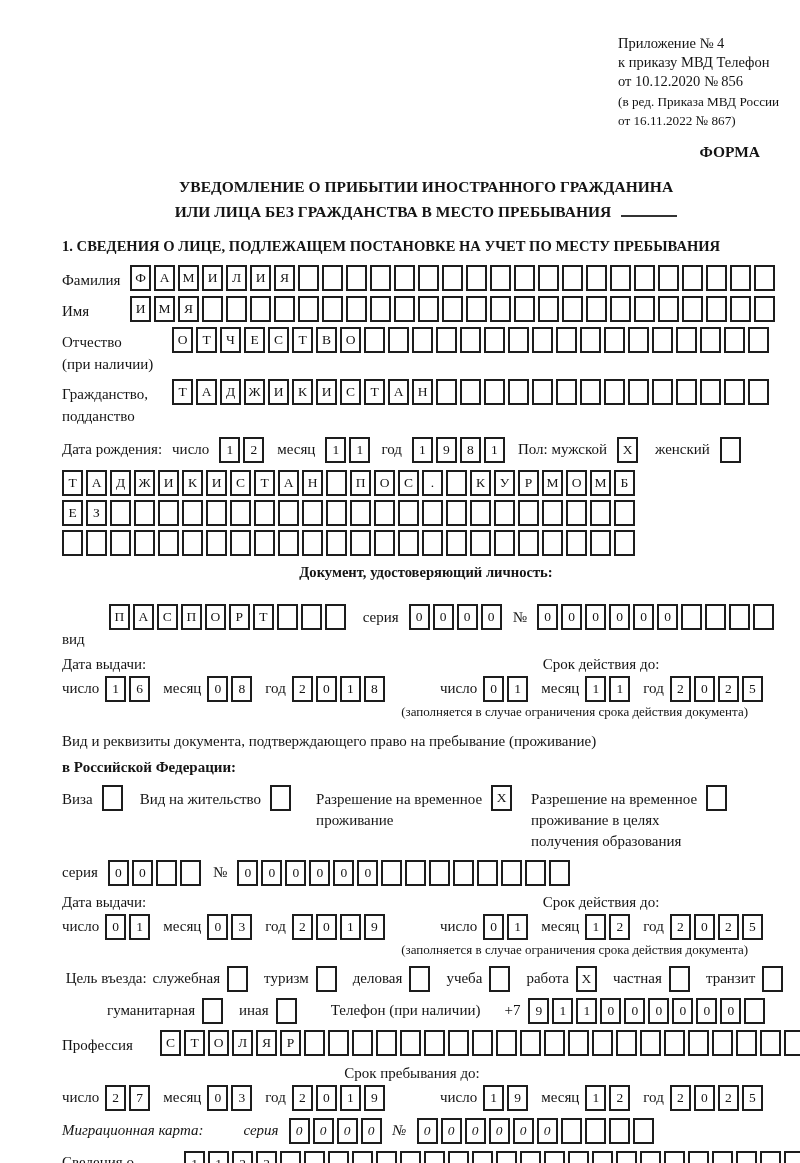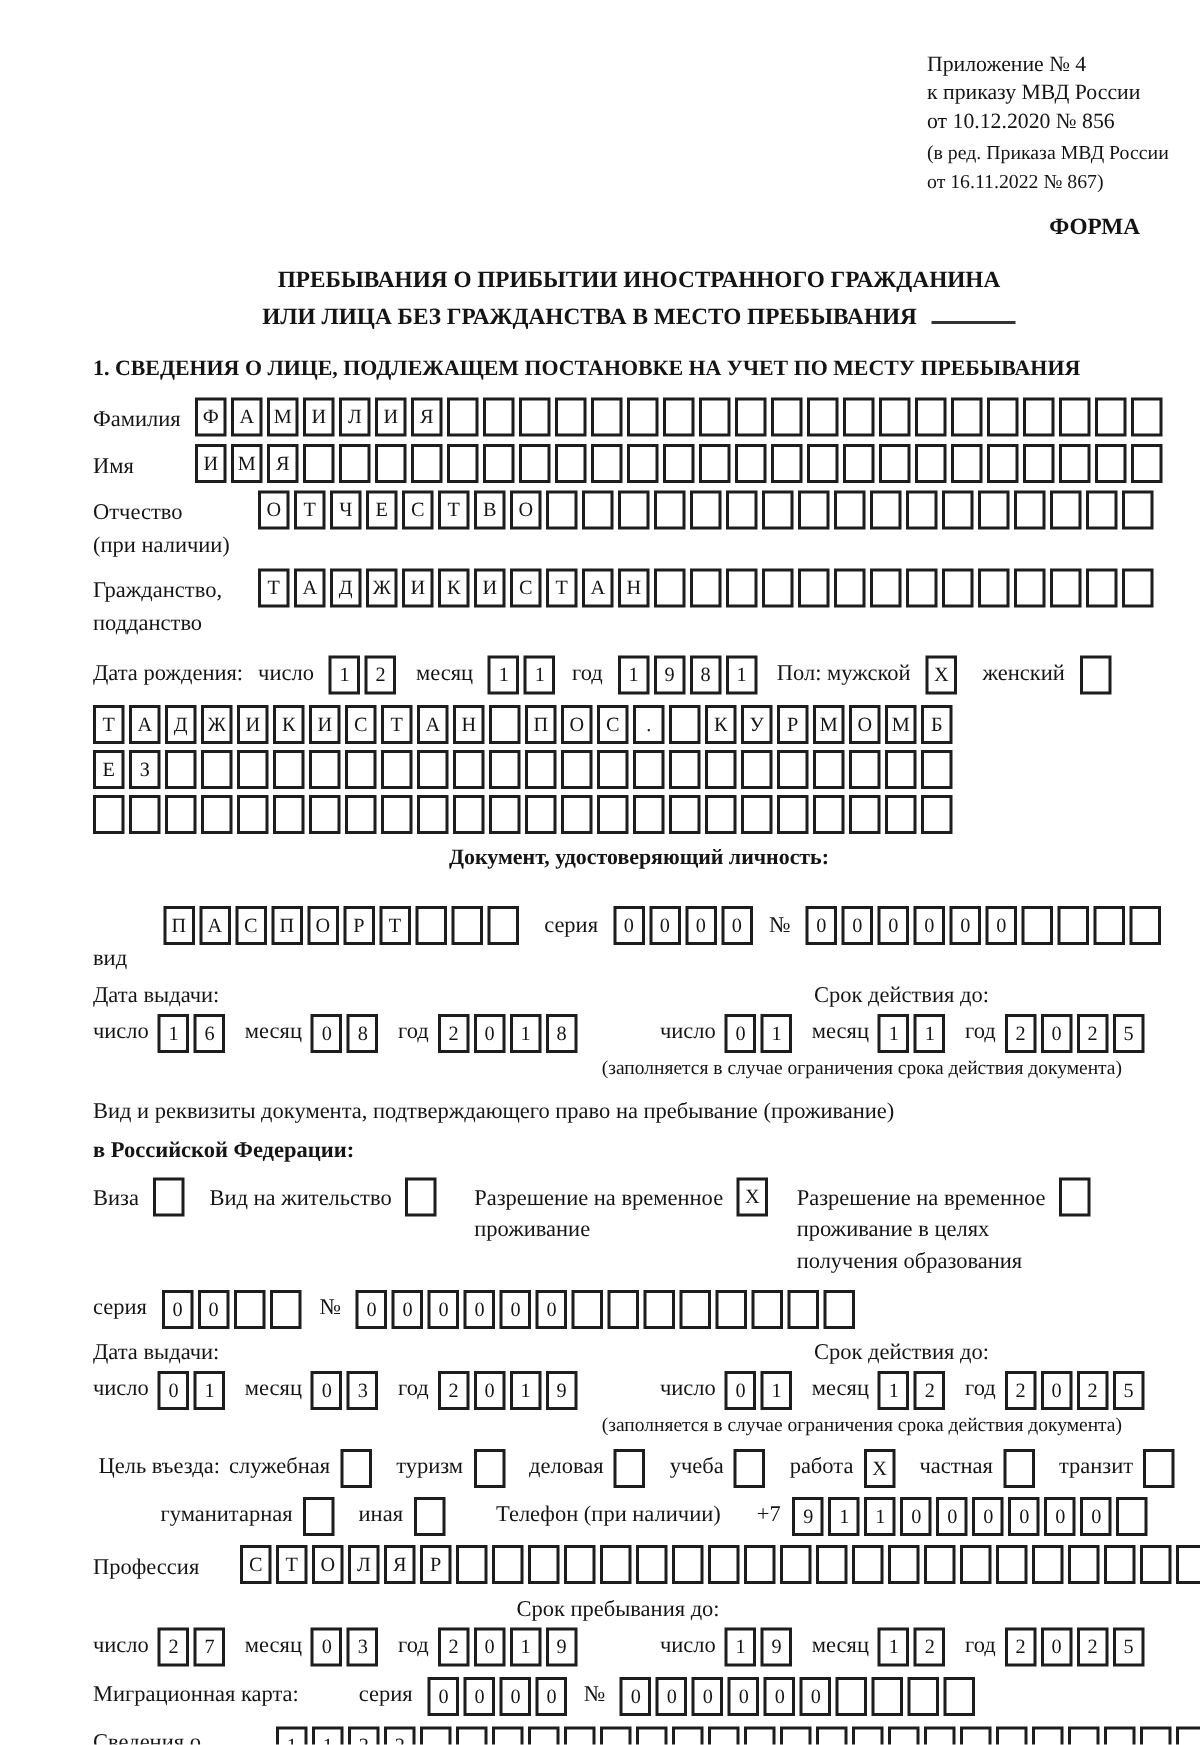--- a/index.html
+++ b/index.html
@@ -47,30 +47,30 @@
   .popt .olab{margin-right:7px;}
   .phonepfx{margin:0 8px 0 14px;}
 </style>
 </head>
 <body>
 
 <div class="page">
 
   <div class="appendix">
     <div>Приложение № 4</div>
-    <div>к приказу МВД России</div>
+    <div>к приказу МВД Телефон</div>
     <div>от 10.12.2020 № 856</div>
     <div class="ed">(в ред. Приказа МВД России</div>
     <div class="ed">от 16.11.2022 № 867)</div>
   </div>
 
   <div class="forma">ФОРМА</div>
 
   <div class="title">
-    <div>ПРЕБЫВАНИЯ О ПРИБЫТИИ ИНОСТРАННОГО ГРАЖДАНИНА</div>
+    <div>УВЕДОМЛЕНИЕ О ПРИБЫТИИ ИНОСТРАННОГО ГРАЖДАНИНА</div>
     <div><span>ИЛИ ЛИЦА БЕЗ ГРАЖДАНСТВА В МЕСТО ПРЕБЫВАНИЯ</span><span class="uline"></span></div>
   </div>
 
   <div class="sec1">1. СВЕДЕНИЯ О ЛИЦЕ, ПОДЛЕЖАЩЕМ ПОСТАНОВКЕ НА УЧЕТ ПО МЕСТУ ПРЕБЫВАНИЯ</div>
 
   <div class="row" style="margin-top:10px;">
     <div class="lab w68">Фамилия</div>
     <div class="cells"><span class="cell">Ф</span><span class="cell">А</span><span class="cell">М</span><span class="cell">И</span><span class="cell">Л</span><span class="cell">И</span><span class="cell">Я</span><span class="cell"></span><span class="cell"></span><span class="cell"></span><span class="cell"></span><span class="cell"></span><span class="cell"></span><span class="cell"></span><span class="cell"></span><span class="cell"></span><span class="cell"></span><span class="cell"></span><span class="cell"></span><span class="cell"></span><span class="cell"></span><span class="cell"></span><span class="cell"></span><span class="cell"></span><span class="cell"></span><span class="cell"></span><span class="cell"></span></div>
   </div>
 
@@ -286,21 +286,21 @@
         <span class="dlab">число</span>
         <span class="cells"><span class="cell">1</span><span class="cell">9</span></span>
         <span class="dlab">месяц</span>
         <span class="cells"><span class="cell">1</span><span class="cell">2</span></span>
         <span class="dlab">год</span>
         <span class="cells"><span class="cell">2</span><span class="cell">0</span><span class="cell">2</span><span class="cell">5</span></span>
       </div>
     </div>
   </div>
 
-  <div class="inrow" style="margin-top:7px;">
+  <div class="inrow" style="margin-top:7px;font-style:italic;">
     <span class="t" style="margin-right:40px;">Миграционная карта:</span>
     <span class="t">серия</span>
     <span class="cells" style="margin-right:8px;"><span class="cell">0</span><span class="cell">0</span><span class="cell">0</span><span class="cell">0</span></span>
     <span class="t">№</span>
     <span class="cells"><span class="cell">0</span><span class="cell">0</span><span class="cell">0</span><span class="cell">0</span><span class="cell">0</span><span class="cell">0</span><span class="cell"></span><span class="cell"></span><span class="cell"></span><span class="cell"></span></span>
   </div>
 
   <div class="row" style="margin-top:7px;">
     <div class="lab prelines" style="width:122px;padding-top:0;line-height:1.5;">Сведения о
 законных

